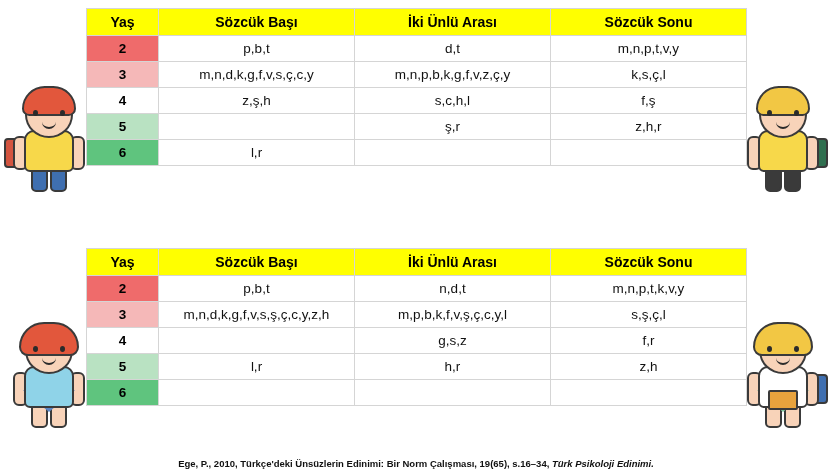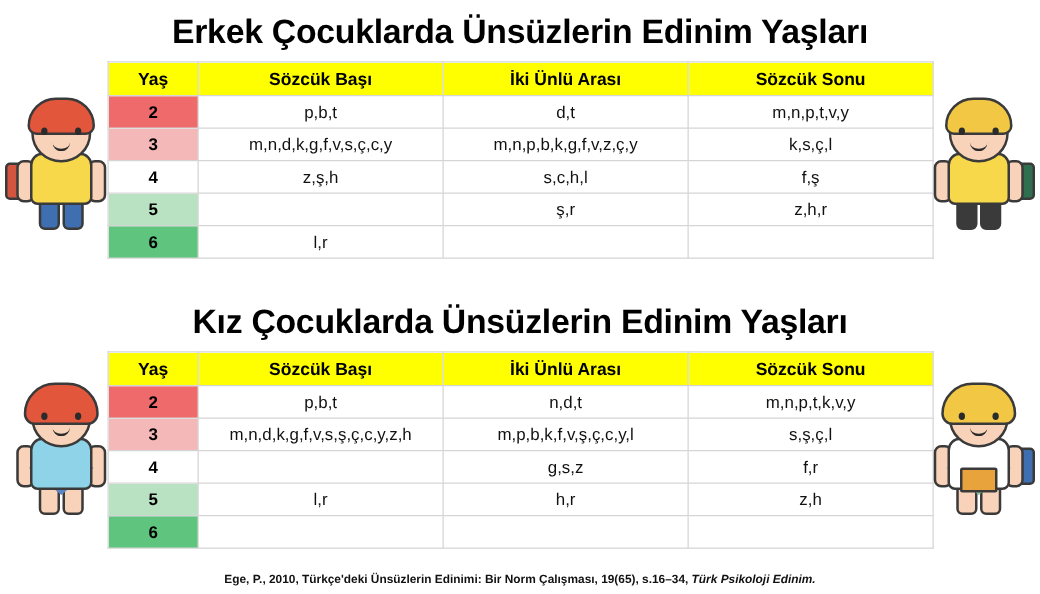--- a/index.html
+++ b/index.html
@@ -219,21 +219,20 @@
     border-right: 26px solid transparent;
     border-top: 22px solid #5b86c4;
     z-index: 2;
   }
 </style>
 </head>
 <body>
 
 <div class="section" style="height:232px;">
 
-  <h1 class="title" style="padding-top:10px;">Erkek Çocuklarda Ünsüzlerin Edinim Yaşları</h1>
 
   <div class="illus" style="left:6px; top:76px;">
     <div class="kid">
       <div class="bag left" style="background:#d3543f;"></div>
       <div class="arm l" style="background:#f8d3b9;"></div>
       <div class="arm r" style="background:#f8d3b9;"></div>
       <div class="legs">
         <div class="leg l" style="background:#3f6fb0;"></div>
         <div class="leg r" style="background:#3f6fb0;"></div>
       </div>
@@ -311,21 +310,20 @@
           <td></td>
           <td></td>
         </tr>
       </tbody>
     </table>
   </div>
 </div>
 
 <div class="section" style="height:232px;">
 
-  <h1 class="title" style="padding-top:10px;">Kız Çocuklarda Ünsüzlerin Edinim Yaşları</h1>
 
   <div class="illus" style="left:6px; top:72px;">
     <div class="kid">
       <div class="arm l" style="background:#f8d3b9;"></div>
       <div class="arm r" style="background:#f8d3b9;"></div>
       <div class="legs">
         <div class="leg l" style="background:#f8d3b9;"></div>
         <div class="leg r" style="background:#f8d3b9;"></div>
       </div>
       <div class="skirt" style="border-top-color:#5b86c4;"></div>
@@ -404,14 +402,14 @@
           <td></td>
           <td></td>
           <td></td>
         </tr>
       </tbody>
     </table>
   </div>
 </div>
 
 <div class="credit">
-  <span>Ege, P., 2010, Türkçe'deki Ünsüzlerin Edinimi: Bir Norm Çalışması, 19(65), s.16–34, </span><span class="ital">Türk Psikoloji Edinim.</span>
+  <span>Ege, P., 2010, Türkçe'deki Ünsüzlerin Edinimi: Bir Norm Çalışması, 19(65), s.16–34, </span><span class="ital">Türk Psikoloji Edinimi.</span>
 </div>
 
 </body></html>

